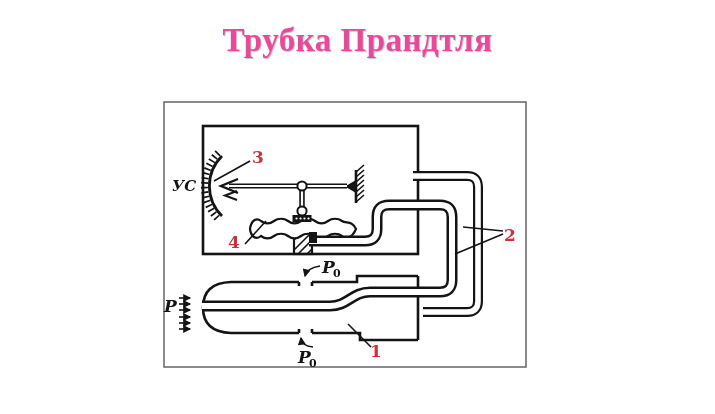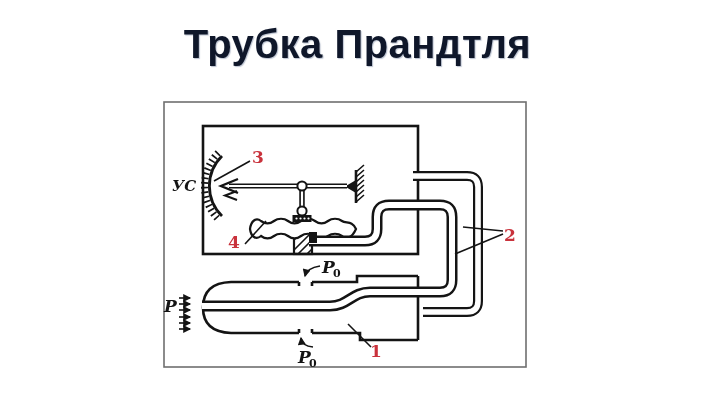--- a/index.html
+++ b/index.html
@@ -1,20 +1,20 @@
 <!DOCTYPE html>
 <html><head>
 <meta charset="utf-8">
 <style>
   html,body{margin:0;padding:0;background:#ffffff;}
   .stage{position:relative;width:715px;height:414px;background:#ffffff;overflow:hidden;
          font-family:"Liberation Serif",serif;}
   .title{position:absolute;top:22px;left:0;width:100%;text-align:center;
-         font-family:Liberation Sans, sans-serif;font-weight:bold;font-size:40px;
-         color:#0f172a;letter-spacing:0.5px;text-shadow:1px 1px 1px rgba(60,80,120,.35);}
+         font-family:Liberation Serif, serif;font-weight:bold;font-size:33px;
+         color:#ec4899;letter-spacing:0.5px;text-shadow:1px 1px 1px rgba(60,80,120,.35);}
   svg{position:absolute;left:0;top:0;}
   .ink{stroke:#141414;fill:none;}
   .w{stroke:#ffffff;fill:none;}
   .thin{stroke:#141414;stroke-width:1.6;fill:none;}
   text{font-family:"DejaVu Serif",serif;}
   .callout{font-size:17px;font-weight:bold;}
   .plab{font-size:17px;font-weight:bold;font-style:italic;}
   .psub{font-size:11px;font-weight:bold;}
   .scale-lab{font-size:15px;font-style:italic;font-weight:bold;}
 </style>

